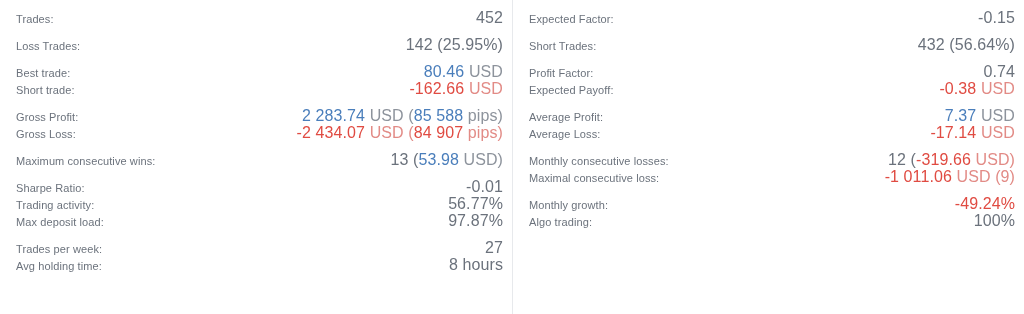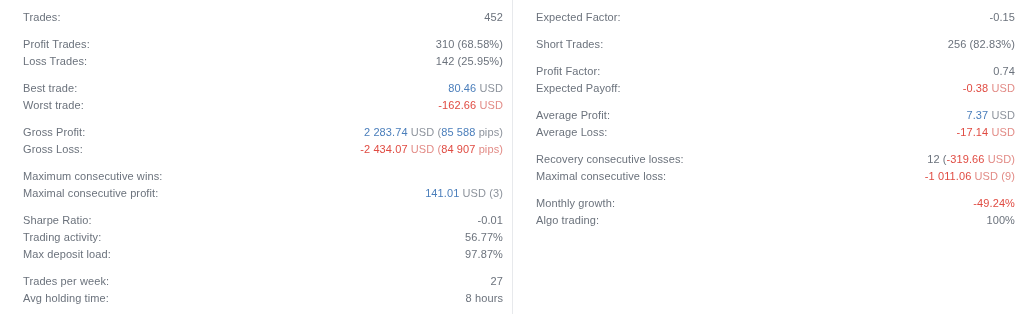--- a/index.html
+++ b/index.html
@@ -18,21 +18,21 @@
   .stats-wrap {
     width: 1024px;
     height: 314px;
     display: flex;
     box-sizing: border-box;
     position: relative;
   }
   .col {
     width: 512px;
     box-sizing: border-box;
-    padding: 9px 9px 0 23px;
+    padding: 9px 9px 0 16px;
     position: relative;
   }
   .col.right {
     border-left: 1px solid #e7e9ec;
   }
   .group {
     margin-bottom: 10px;
   }
   .group:last-child { margin-bottom: 0; }
   .row {
@@ -43,21 +43,21 @@
     line-height: 17px;
     white-space: nowrap;
   }
   .label {
     color: #6b727c;
     font-size: 11px;
     letter-spacing: 0.1px;
   }
   .value {
     color: #6b727c;
-    font-size: 11px;
+    font-size: 16px;
     text-align: right;
     letter-spacing: 0.1px;
   }
   .value .pos { color: #4a7ebb; }
   .value .neg { color: #e04b42; }
   .value .unit { color: #8d939c; }
   .value .neg-unit { color: #e28b86; }
   .value .plain { color: #6b727c; }
 </style>
 </head>
@@ -66,55 +66,48 @@
 <div class="stats-wrap">
   <div class="col left" id="col-left">
       <div class="group">
         <div class="row">
           <span class="label">Trades:</span>
           <span class="value"><span class="plain">452</span></span>
         </div>
       </div>
       <div class="group">
         <div class="row">
-          <span class="label">Profit Trades:</span>
-          <span class="value"><span class="plain">310 (68.58%)</span></span>
-        </div>
-        <div class="row">
           <span class="label">Loss Trades:</span>
           <span class="value"><span class="plain">142 (25.95%)</span></span>
         </div>
       </div>
       <div class="group">
         <div class="row">
           <span class="label">Best trade:</span>
           <span class="value"><span class="pos">80.46</span><span class="unit"> USD</span></span>
         </div>
         <div class="row">
-          <span class="label">Worst trade:</span>
+          <span class="label">Short trade:</span>
           <span class="value"><span class="neg">-162.66</span><span class="neg-unit"> USD</span></span>
         </div>
       </div>
       <div class="group">
         <div class="row">
           <span class="label">Gross Profit:</span>
           <span class="value"><span class="pos">2 283.74</span><span class="unit"> USD (</span><span class="pos">85 588</span><span class="unit"> pips)</span></span>
         </div>
         <div class="row">
           <span class="label">Gross Loss:</span>
           <span class="value"><span class="neg">-2 434.07</span><span class="neg-unit"> USD (</span><span class="neg">84 907</span><span class="neg-unit"> pips)</span></span>
         </div>
       </div>
       <div class="group">
         <div class="row">
           <span class="label">Maximum consecutive wins:</span>
-        </div>
-        <div class="row">
-          <span class="label">Maximal consecutive profit:</span>
-          <span class="value"><span class="pos">141.01</span><span class="unit"> USD (3)</span></span>
+          <span class="value"><span class="plain">13 (</span><span class="pos">53.98</span><span class="unit"> USD)</span></span>
         </div>
       </div>
       <div class="group">
         <div class="row">
           <span class="label">Sharpe Ratio:</span>
           <span class="value"><span class="plain">-0.01</span></span>
         </div>
         <div class="row">
           <span class="label">Trading activity:</span>
           <span class="value"><span class="plain">56.77%</span></span>
@@ -138,21 +131,21 @@
   <div class="col right" id="col-right">
       <div class="group">
         <div class="row">
           <span class="label">Expected Factor:</span>
           <span class="value"><span class="plain">-0.15</span></span>
         </div>
       </div>
       <div class="group">
         <div class="row">
           <span class="label">Short Trades:</span>
-          <span class="value"><span class="plain">256 (82.83%)</span></span>
+          <span class="value"><span class="plain">432 (56.64%)</span></span>
         </div>
       </div>
       <div class="group">
         <div class="row">
           <span class="label">Profit Factor:</span>
           <span class="value"><span class="plain">0.74</span></span>
         </div>
         <div class="row">
           <span class="label">Expected Payoff:</span>
           <span class="value"><span class="neg">-0.38</span><span class="neg-unit"> USD</span></span>
@@ -163,21 +156,21 @@
           <span class="label">Average Profit:</span>
           <span class="value"><span class="pos">7.37</span><span class="unit"> USD</span></span>
         </div>
         <div class="row">
           <span class="label">Average Loss:</span>
           <span class="value"><span class="neg">-17.14</span><span class="neg-unit"> USD</span></span>
         </div>
       </div>
       <div class="group">
         <div class="row">
-          <span class="label">Recovery consecutive losses:</span>
+          <span class="label">Monthly consecutive losses:</span>
           <span class="value"><span class="plain">12 (</span><span class="neg">-319.66</span><span class="neg-unit"> USD)</span></span>
         </div>
         <div class="row">
           <span class="label">Maximal consecutive loss:</span>
           <span class="value"><span class="neg">-1 011.06</span><span class="neg-unit"> USD (9)</span></span>
         </div>
       </div>
       <div class="group">
         <div class="row">
           <span class="label">Monthly growth:</span>

